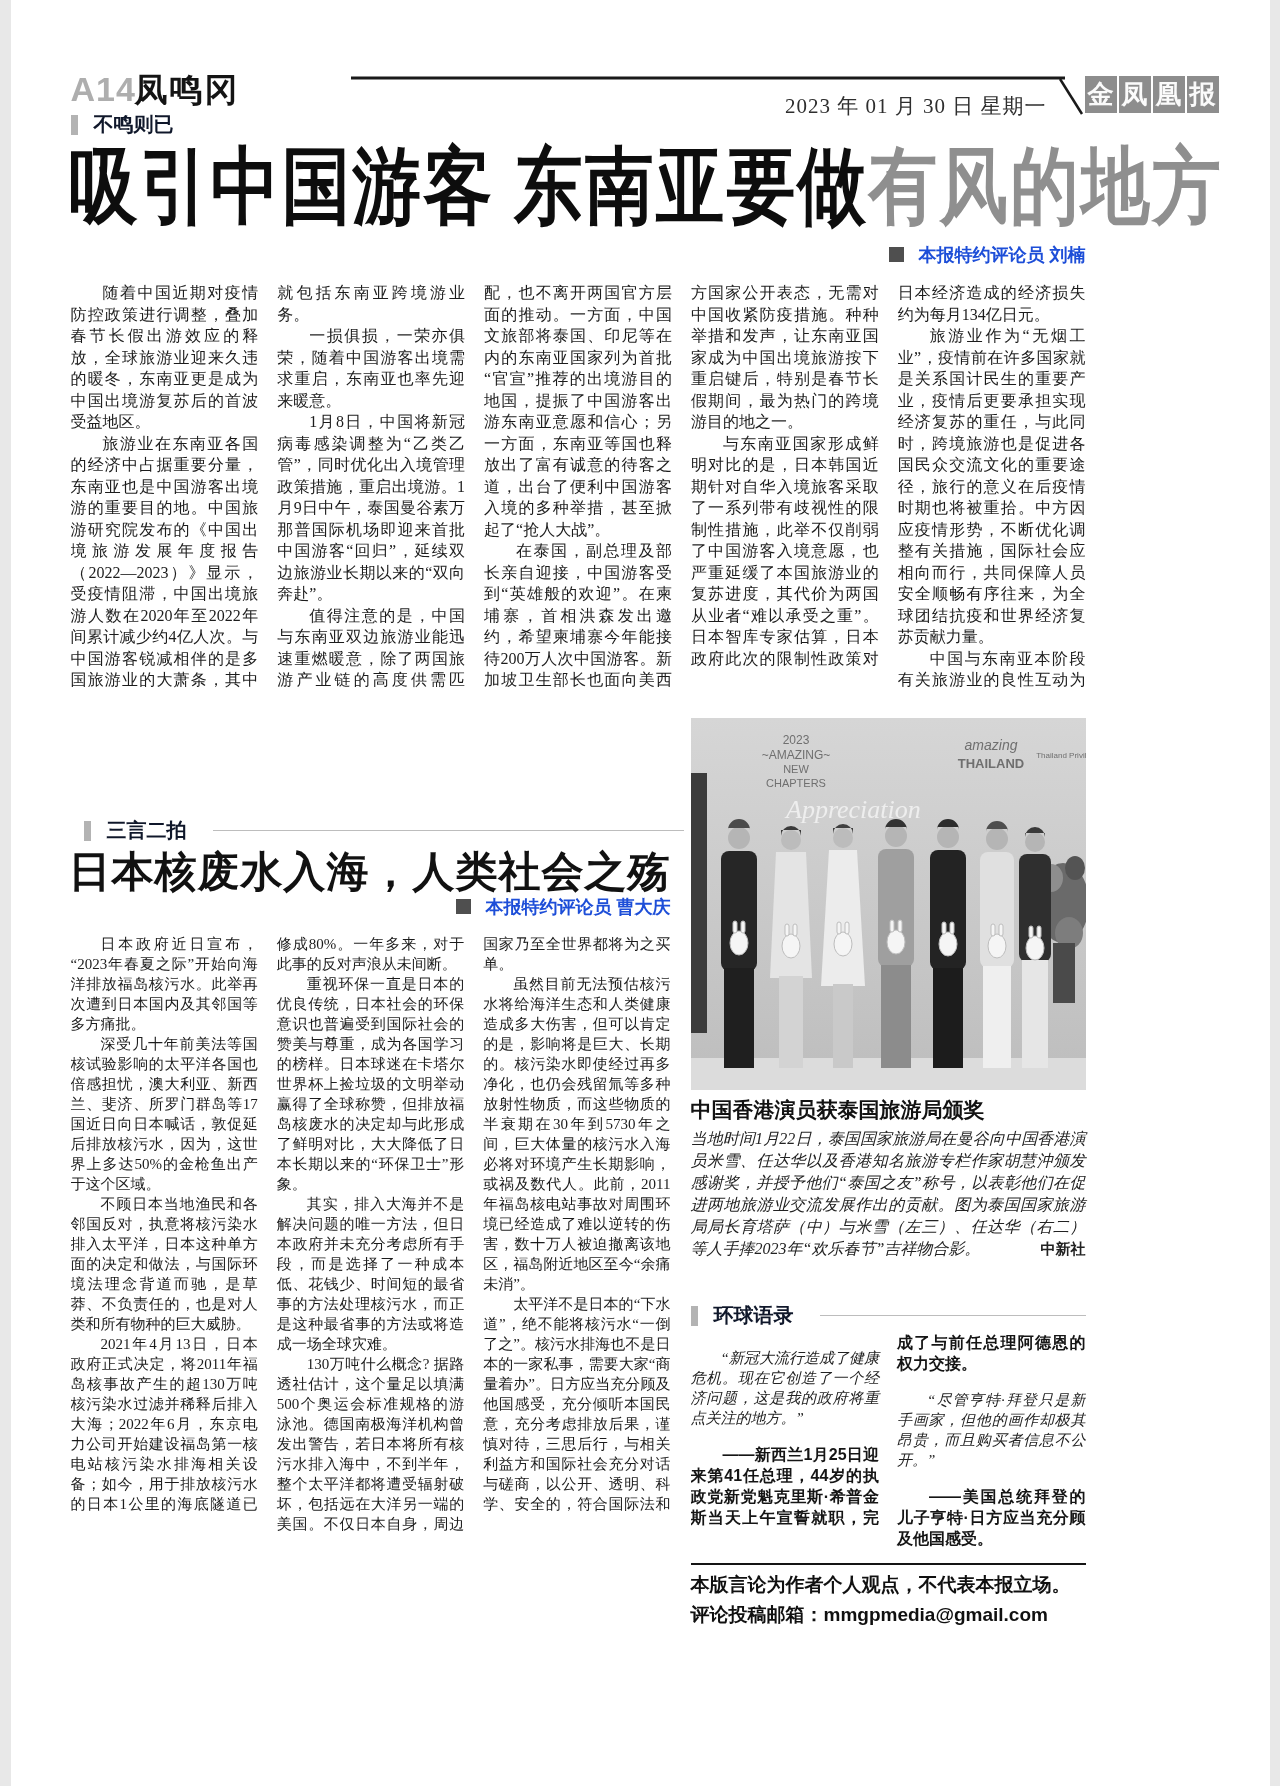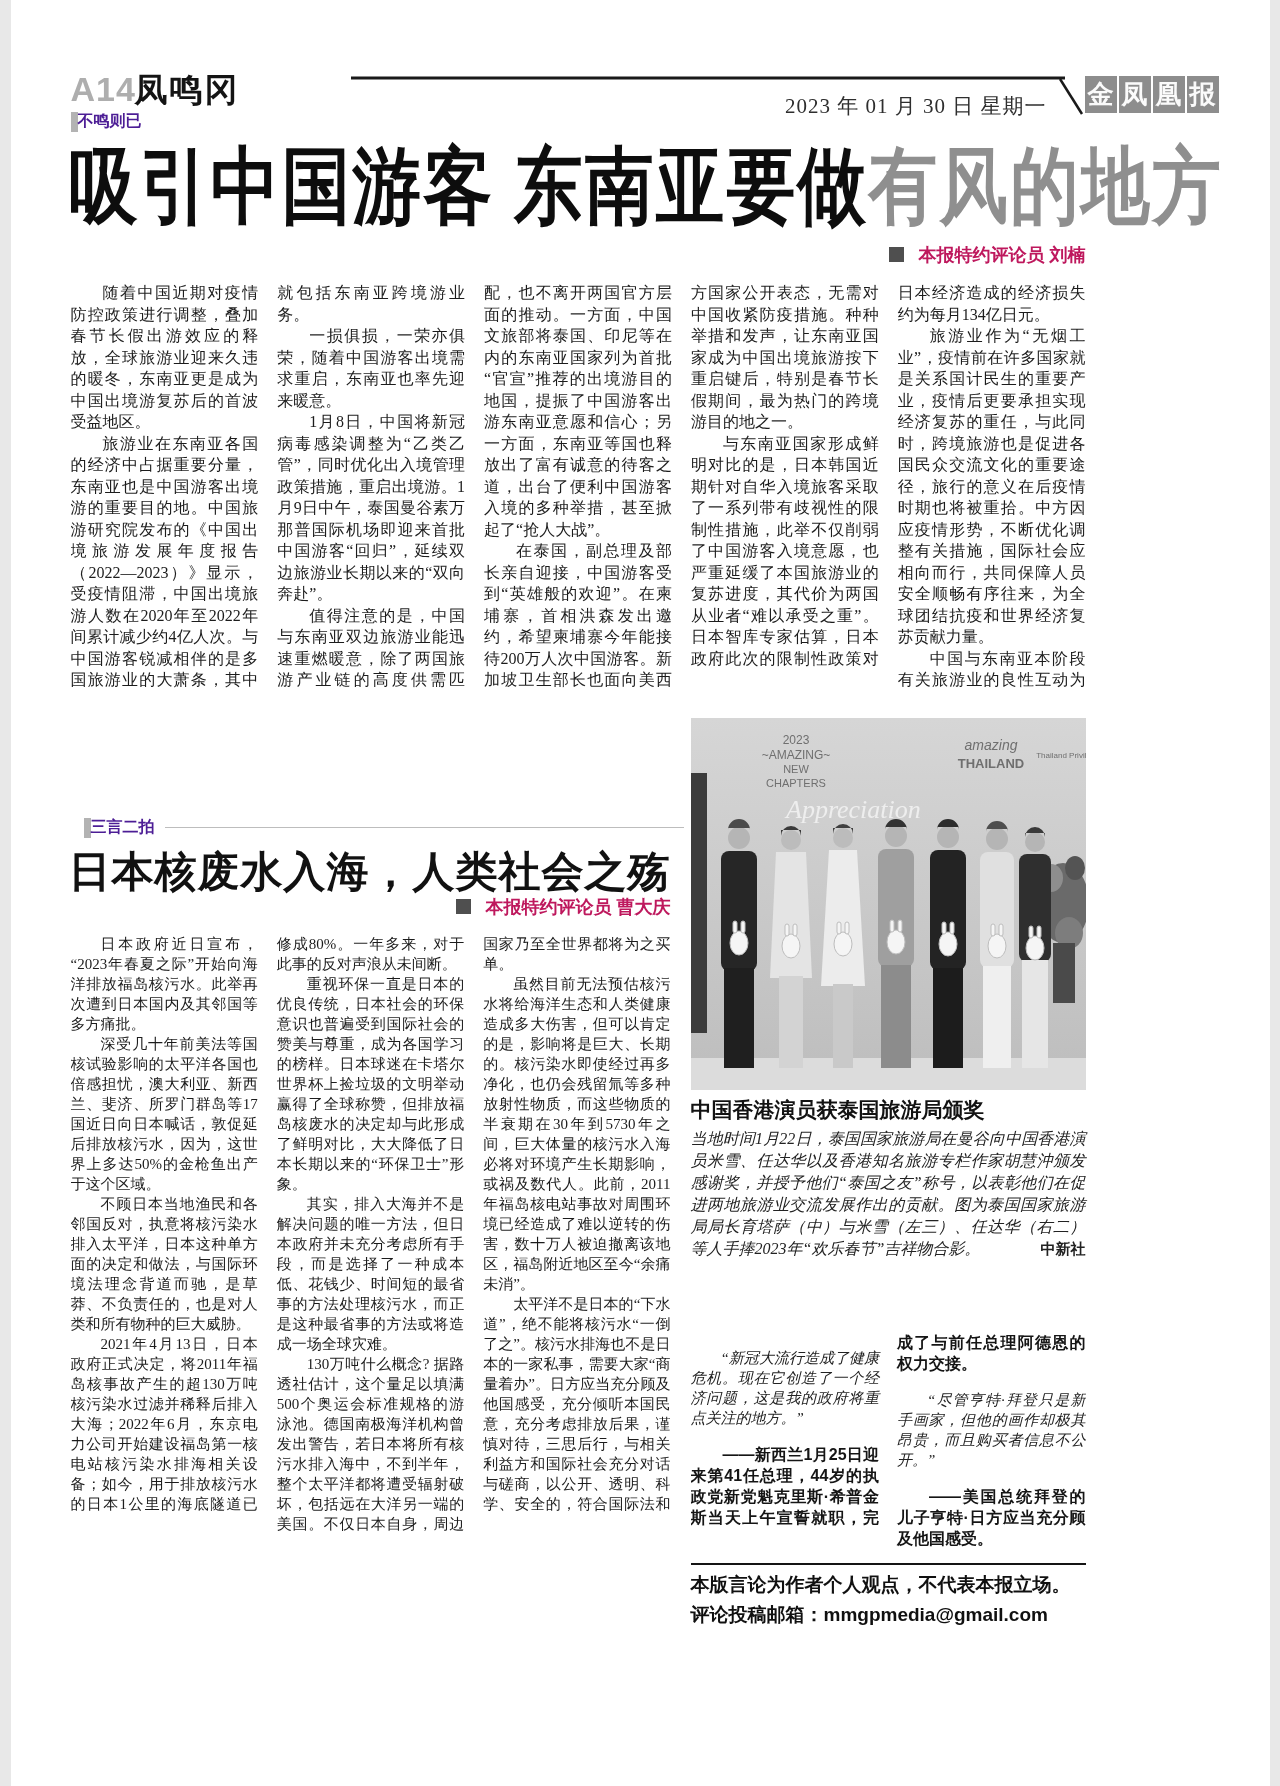--- a/index.html
+++ b/index.html
@@ -13,32 +13,32 @@
   .section-name{position:absolute;left:64px;top:8px;font-family:"Liberation Sans","DejaVu Sans",sans-serif;
             font-weight:bold;font-size:33px;color:#141414;letter-spacing:2px;}
   .header-rule{position:absolute;left:280px;top:14px;}
   .header-date{position:absolute;right:172px;top:32px;font-size:21px;color:#2e2e2e;letter-spacing:1px;
             font-family:"Liberation Serif","DejaVu Serif",serif;}
   .masthead{position:absolute;right:0;top:16px;display:flex;gap:2px;}
   .masthead-box{display:flex;align-items:center;justify-content:center;width:32px;height:37px;background:#8d8d8d;
             color:#fbfbfb;font-size:26px;font-weight:bold;font-family:"Liberation Serif","DejaVu Serif",serif;}
 
   
-  .kicker{position:absolute;display:flex;align-items:center;gap:0;
-          font-family:"Liberation Sans","DejaVu Sans",sans-serif;font-weight:bold;font-size:16px;color:#4c1d95;}
+  .kicker{position:absolute;display:flex;align-items:center;gap:16px;
+          font-family:"Liberation Sans","DejaVu Sans",sans-serif;font-weight:bold;font-size:20px;color:#0f172a;}
   .kicker .bar{width:7px;height:20px;background:#b3b3b3;}
   .kicker .rule{height:1px;background:#bdbdbd;flex:1;margin-left:10px;}
 
   
   .headline1{position:absolute;top:140px;left:58px;white-space:nowrap;font-weight:bold;font-size:84px;
              line-height:1.12;letter-spacing:3px;transform:scaleX(.815);transform-origin:0 50%;
              font-family:"Liberation Serif","DejaVu Serif",serif;color:#0d0d0d;}
   .headline1 .gray{color:#8f8f8f;}
   .byline{position:absolute;font-family:"Liberation Sans","DejaVu Sans",sans-serif;font-weight:bold;
-          font-size:18px;color:#be185d;text-align:right;}
+          font-size:18px;color:#1d4ed8;text-align:right;}
   .byline .sq{display:inline-block;width:15px;height:15px;background:#4f4f4f;margin-right:9px;
           vertical-align:-1px;}
   .body-cols{position:absolute;text-align:justify;overflow:hidden;}
   .body-cols p{margin:0;text-indent:2em;}
   #art1-body{top:282px;left:60px;width:1015px;height:428px;column-count:5;column-gap:19px;
              font-size:16px;line-height:21.5px;}
 
   
   .headline2{position:absolute;top:844px;left:58px;font-family:"Liberation Sans","DejaVu Sans",sans-serif;
              font-weight:bold;font-size:42px;color:#111;letter-spacing:1px;white-space:nowrap;}
@@ -250,20 +250,25 @@
     </svg>
   </div>
 
   <div class="photo-caption">中国香港演员获泰国旅游局颁奖</div>
 
   <div class="photo-desc">
     <span class="txt">当地时间1月22日，泰国国家旅游局在曼谷向中国香港演员米雪、任达华以及香港知名旅游专栏作家胡慧沖颁发感谢奖，并授予他们“泰国之友”称号，以表彰他们在促进两地旅游业交流发展作出的贡献。图为泰国国家旅游局局长育塔萨（中）与米雪（左三）、任达华（右二）等人手捧2023年“欢乐春节”吉祥物合影。</span>
     <span class="credit">中新社</span>
   </div>
 
+  <div class="kicker" style="top:1302px;left:680px;width:395px;">
+    <span class="bar"></span>
+    <span>环球语录</span>
+    <span class="rule"></span>
+  </div>
 
   <div id="quotes-flow" class="body-cols">
       <p class="quote-text">“新冠大流行造成了健康危机。现在它创造了一个经济问题，这是我的政府将重点关注的地方。”</p>
       <p class="quote-attr">——新西兰1月25日迎来第41任总理，44岁的执政党新党魁克里斯·希普金斯当天上午宣誓就职，完成了与前任总理阿德恩的权力交接。</p>
       <p class="quote-text">“尽管亨特·拜登只是新手画家，但他的画作却极其昂贵，而且购买者信息不公开。”</p>
       <p class="quote-attr">——美国总统拜登的儿子亨特·日方应当充分顾及他国感受。</p>
       <p class="quote-detail">美国国会众议院监察委员会主席、共和党议员卡莫近日致信亨特·拜登的画作代理人，要求其提供关于亨特·拜登画作购买人信息等，推动对其展开调查。</p>
     </div>
 
   <div class="footer-rule"></div>

